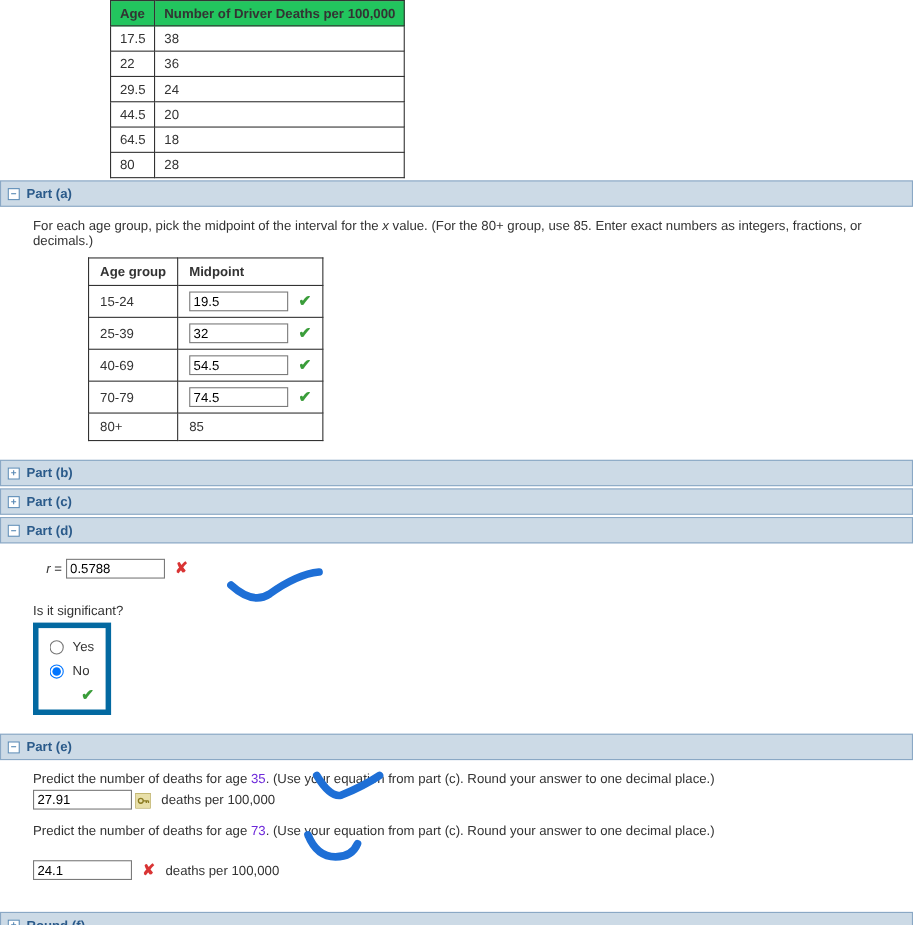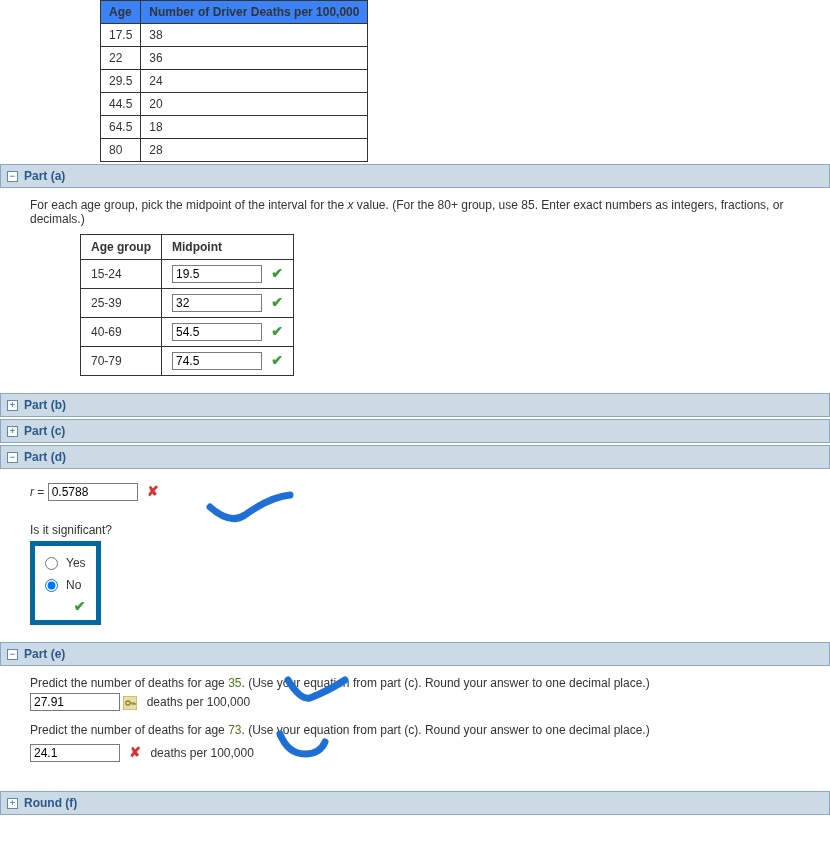--- a/index.html
+++ b/index.html
@@ -1,35 +1,35 @@
 <!DOCTYPE html>
 <html><head>
   <meta charset="utf-8">
   <style>
     * { box-sizing: border-box; margin: 0; padding: 0; }
     body { font-family: Arial, Helvetica, sans-serif; font-size: 12px; color: #333; background: #fff; width: 830px; }
     .data-table { border-collapse: collapse; margin-left: 100px; }
     .data-table th, .data-table td { border: 1px solid #333; padding: 4px 8px; text-align: left; }
-    .data-table th { font-weight: bold; background: #3b82f6; }
+    .data-table th { font-weight: bold; background: #22c55e; }
     .part-header { background: #ccdae6; border: 1px solid #8aa8c5; padding: 4px 6px; margin-top: 2px; font-size: 12px; color: #2a5a8a; font-weight: bold; display: flex; align-items: center; }
     .part-header .expand-icon { width: 11px; height: 11px; border: 1px solid #5a8ab5; background: #fff; display: inline-flex; align-items: center; justify-content: center; margin-right: 6px; font-size: 9px; line-height: 1; color: #5a8ab5; font-weight: bold; }
     .part-content { padding: 10px 20px 15px 30px; font-size: 12px; color: #333; }
     .midpoint-table { border-collapse: collapse; margin-left: 50px; margin-top: 8px; }
     .midpoint-table th, .midpoint-table td { border: 1px solid #333; padding: 5px 10px; text-align: left; }
     .midpoint-table th { font-weight: bold; }
     .text-input { width: 90px; height: 18px; border: 1px solid #7a7a7a; padding: 1px 3px; font-size: 12px; font-family: inherit; }
     .text-input.narrow { width: 90px; }
     .check-icon { color: #3a9d3a; font-weight: bold; font-size: 14px; margin-left: 6px; }
     .x-icon { color: #d93434; font-weight: bold; font-size: 14px; margin-left: 6px; }
     .radio-group { border: 5px solid #0369a1; display: inline-block; padding: 6px 10px; margin-top: 4px; }
     .radio-row { display: flex; align-items: center; padding: 4px 0; }
     .radio-row input[type="radio"] { margin-right: 8px; }
     .radio-group .check-bottom { text-align: right; padding: 2px 0 0 0; }
     .italic { font-style: italic; }
-    .red-num { color: #4d7c0f; }
+    .red-num { color: #6d28d9; }
     .blue-mark { stroke: #1e6fd6; stroke-width: 7; fill: none; stroke-linecap: round; }
     .annotation-svg { position: absolute; pointer-events: none; }
     .part-e-row { margin-bottom: 12px; }
     .deaths-label { margin-left: 6px; }
     .key-icon svg { vertical-align: middle; }
     .no-border-cell { border: 1px solid #333; padding: 5px 10px; }
     .rel-wrap { position: relative; }
   </style>
 </head>
 <body>
@@ -102,40 +102,44 @@
         <span class="check-icon">✔</span>
       </td>
     </tr>
     <tr>
       <td>70-79</td>
       <td class="no-border-cell">
         <input class="text-input narrow" value="74.5" style="">
         <span class="check-icon">✔</span>
       </td>
     </tr>
+    <tr>
+      <td>80+</td>
+      <td class="no-border-cell">85</td>
+    </tr>
   </tbody>
     </table>
 </div>
 
 <div class="part-header">
   <span class="expand-icon">+</span>
   <span>Part (b)</span>
 </div>
 
 <div class="part-header">
   <span class="expand-icon">+</span>
   <span>Part (c)</span>
 </div>
 
 <div class="part-header">
   <span class="expand-icon">−</span>
   <span>Part (d)</span>
 </div>
 <div class="part-content rel-wrap">
-  <div style="margin-top:4px;">
+  <div style="margin-top:4px;margin-left:12px;">
     <span class="italic">r</span><span> = </span>
     <input class="text-input" value="0.5788" style="">
     <span class="x-icon">✘</span>
   </div>
   <svg class="annotation-svg" style="left:200px; top:18px;" width="100" height="40">
     <path class="blue-mark" d="M10 20 Q 30 38 45 28 Q 70 10 90 8"></path>
   </svg>
   <p style="margin-top:22px;">Is it significant?</p>
   <div class="radio-group">
     <div class="radio-row">
@@ -171,21 +175,21 @@
       <span class="deaths-label">deaths per 100,000</span>
     </div>
     <svg class="annotation-svg" style="left:280px; top:4px;" width="80" height="40">
       <path class="blue-mark" d="M8 10 Q 20 30 30 28 Q 50 20 65 10"></path>
     </svg>
   </div>
   <div class="part-e-row">
     <p>
       <span>Predict the number of deaths for age </span><span class="red-num">73</span><span>. (Use your equation from part (c). Round your answer to one decimal place.)</span>
     </p>
-    <div style="margin-top:7px;">
+    <div style="margin-top:20px;">
       <input class="text-input" value="24.1" style="">
       <span class="x-icon">✘</span>
       <span class="deaths-label">deaths per 100,000</span>
     </div>
     <svg class="annotation-svg" style="left:270px; top:58px;" width="70" height="40">
       <path class="blue-mark" d="M10 10 Q 18 30 35 30 Q 50 30 55 18"></path>
     </svg>
   </div>
 </div>
 

